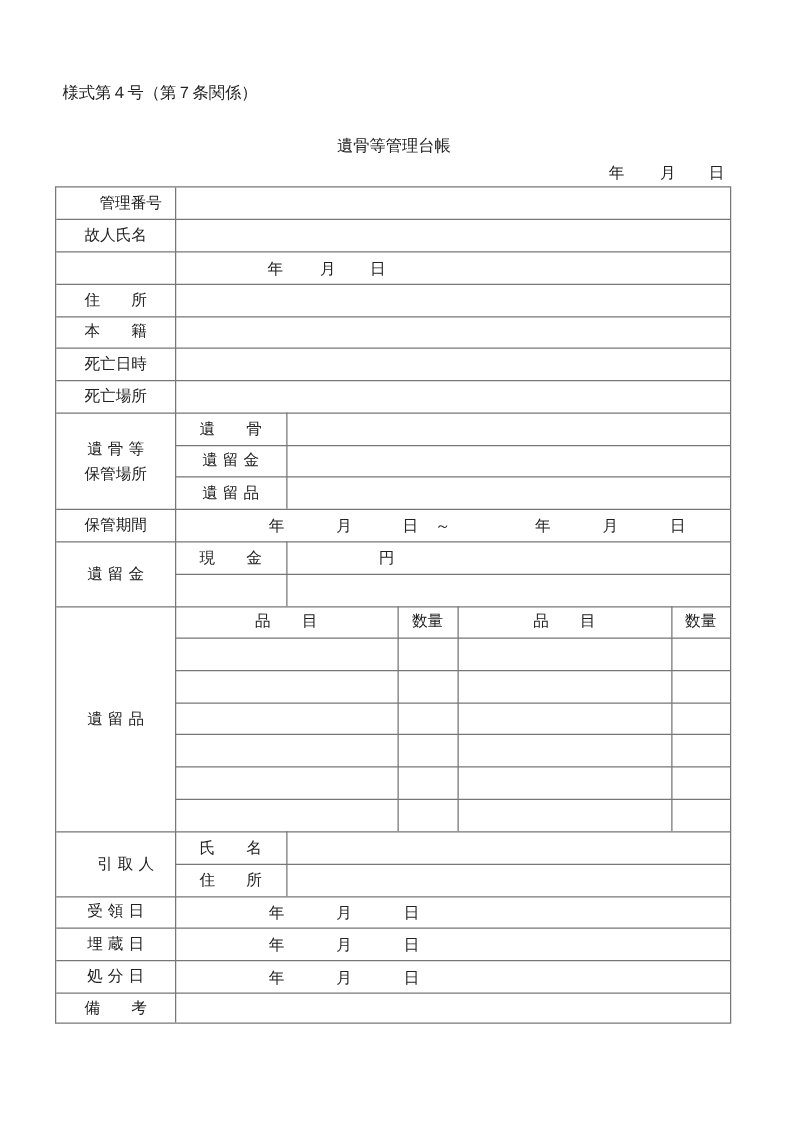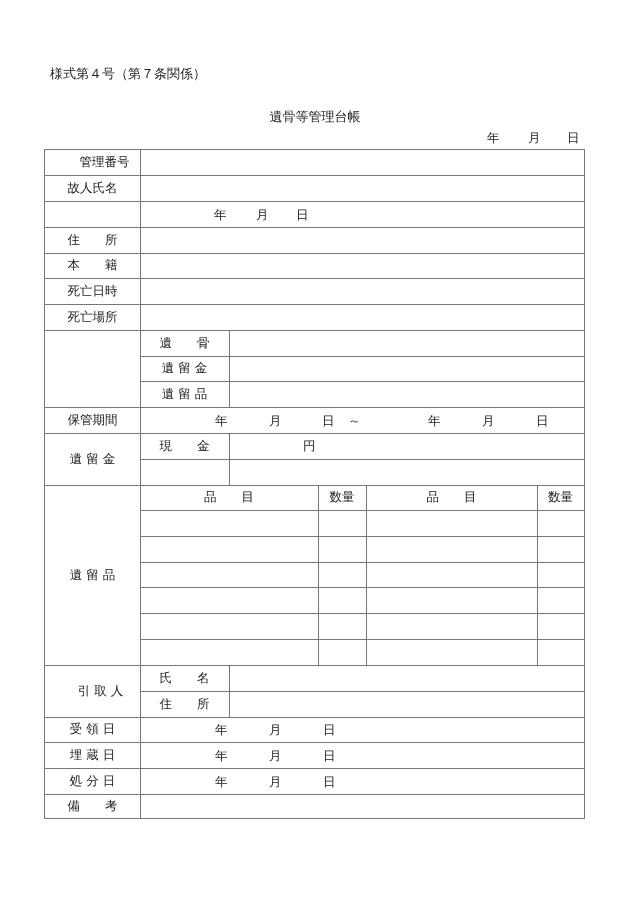--- a/index.html
+++ b/index.html
@@ -69,20 +69,24 @@
   <div class="hl" style="top:618px;left:0;width:539px"></div>
   <div class="hl" style="top:644px;left:0;width:539px"></div>
 
   <div class="cell" style="left:12px;top:0;width:95px;height:25px">管理番号</div>
   <div class="cell" style="left:0;top:25px;width:95px;height:26px">故人氏名</div>
   <div class="cell" style="left:0;top:77px;width:95px;height:26px;white-space:pre">住　　所</div>
   <div class="cell" style="left:0;top:103px;width:95px;height:25px;white-space:pre">本　　籍</div>
   <div class="cell" style="left:0;top:128px;width:95px;height:26px">死亡日時</div>
   <div class="cell" style="left:0;top:154px;width:95px;height:26px">死亡場所</div>
 
+  <div class="cell" style="left:0;top:180px;width:95px;height:77px;flex-direction:column;line-height:20px">
+    <span style="white-space:pre">遺 骨 等</span>
+    <span>保管場所</span>
+  </div>
   <div class="cell" style="left:95px;top:180px;width:89px;height:26px;white-space:pre">遺　　骨</div>
   <div class="cell" style="left:95px;top:206px;width:89px;height:25px;white-space:pre">遺 留 金</div>
   <div class="cell" style="left:95px;top:231px;width:89px;height:26px;white-space:pre">遺 留 品</div>
 
   <div class="cell" style="left:0;top:257px;width:95px;height:26px">保管期間</div>
 
   <div class="cell" style="left:0;top:283px;width:95px;height:52px;white-space:pre">遺 留 金</div>
   <div class="cell" style="left:95px;top:283px;width:89px;height:26px;white-space:pre">現　　金</div>
   <div class="abs" style="left:258px;top:288px">円</div>
 

